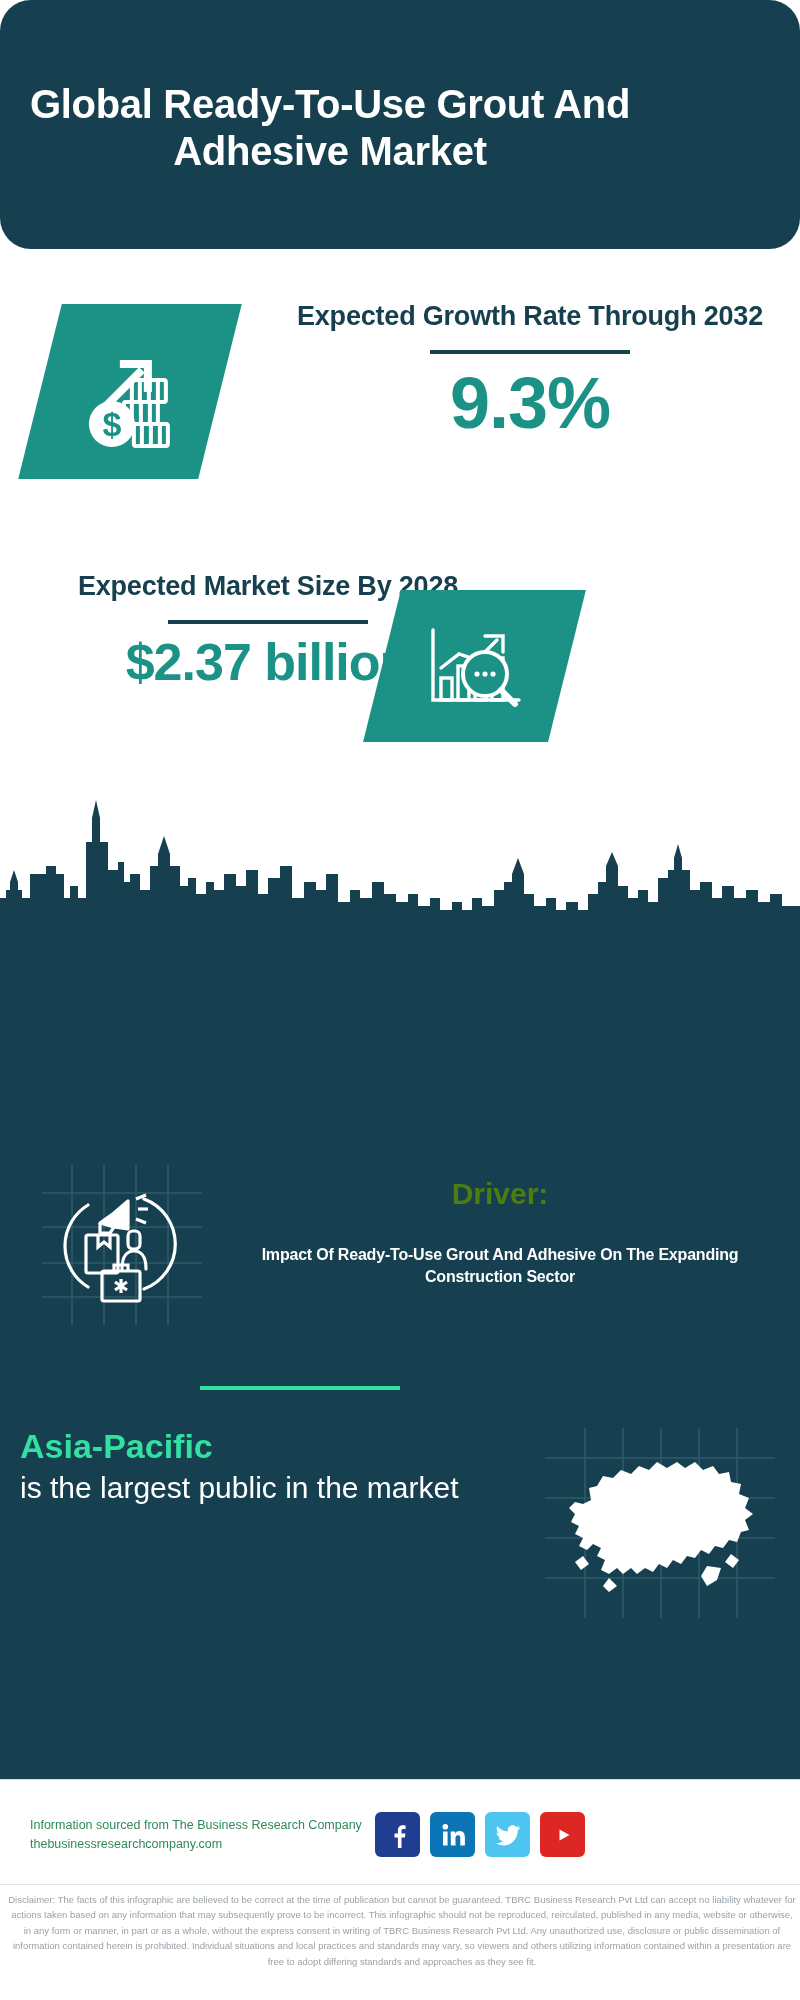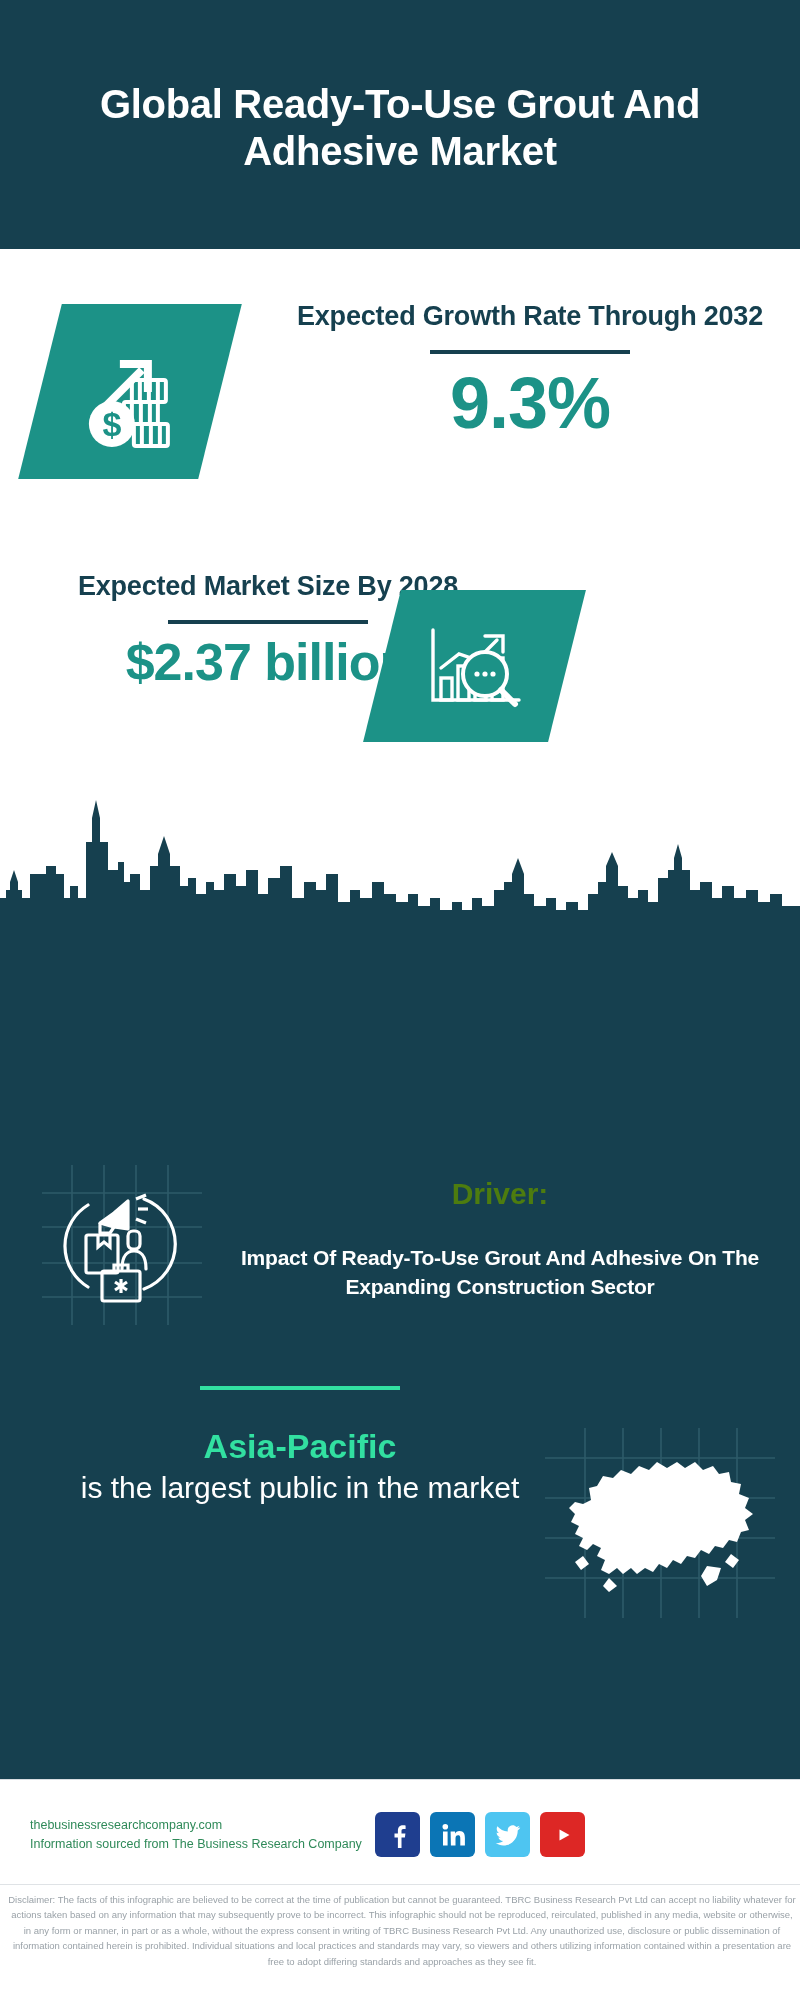--- a/index.html
+++ b/index.html
@@ -9,21 +9,21 @@
     background:#ffffff;
     overflow:hidden;
     position:relative;
   }
   .page { position:relative; width:800px; height:2000px; overflow:hidden; }
 
   
   .header {
     position:absolute; left:0; top:0; width:800px; height:249px;
     background:#16404f;
-    display:flex; align-items:center; justify-content:center;
+    display:flex; align-items:center; border-radius:31px;
   }
   .header-title {
     color:#ffffff;
     font-size:40px;
     font-weight:bold;
     line-height:1.16;
     text-align:center;
     letter-spacing:-0.3px;
     width:660px;
     padding-top:6px;
@@ -98,36 +98,35 @@
   }
   .driver-heading {
     color:#4d7c0f;
     font-size:30px;
     font-weight:bold;
     line-height:1.2;
     margin-bottom:5px;
   }
   .driver-body {
     color:#ffffff;
-    font-size:21px;
+    font-size:16px;
     font-weight:bold;
     line-height:1.36;
     letter-spacing:-0.2px;
     margin-top:32px;
   }
 
   .rule-mint {
     position:absolute; left:200px; top:1386px;
     width:200px; height:4px; background:#32e0a1;
   }
 
   
   .region-text {
     position:absolute; left:20px; top:1425px; width:560px;
-    text-align:center;
   }
   .region-name {
     color:#32e0a1;
     font-size:34px;
     font-weight:bold;
     line-height:1.25;
   }
   .region-sub {
     color:#ffffff;
     font-size:30px;
@@ -355,22 +354,22 @@
         M64 150 L58 158 L64 164 L72 158 Z
         M162 138 L156 148 L162 158 L172 152 L176 140 Z
         M186 126 L180 134 L188 140 L194 132 Z
         M38 128 L30 134 L36 142 L44 136 Z"></path>
     </svg>
   </div>
 
   <div class="footer"></div>
 
   <div class="footer-text">
+    <div>Information sourced from The Business Research Company</div>
     <div>thebusinessresearchcompany.com</div>
-    <div>Information sourced from The Business Research Company</div>
   </div>
 
   <div class="socials">
     <div class="soc soc-fb">
       <svg width="26" height="26" viewBox="0 0 26 26">
         <path fill="#ffffff" d="M16.5 26V15.6h3.4l.5-4h-3.9V9c0-1.1.3-1.9 2-1.9h2.1V3.5C20.3 3.4 19.2 3.3 18 3.3c-3 0-5.1 1.8-5.1 5.2v2.9H9.5v4h3.4V26z"></path>
       </svg>
     </div>
     <div class="soc soc-li">
       <svg width="26" height="26" viewBox="0 0 26 26">

